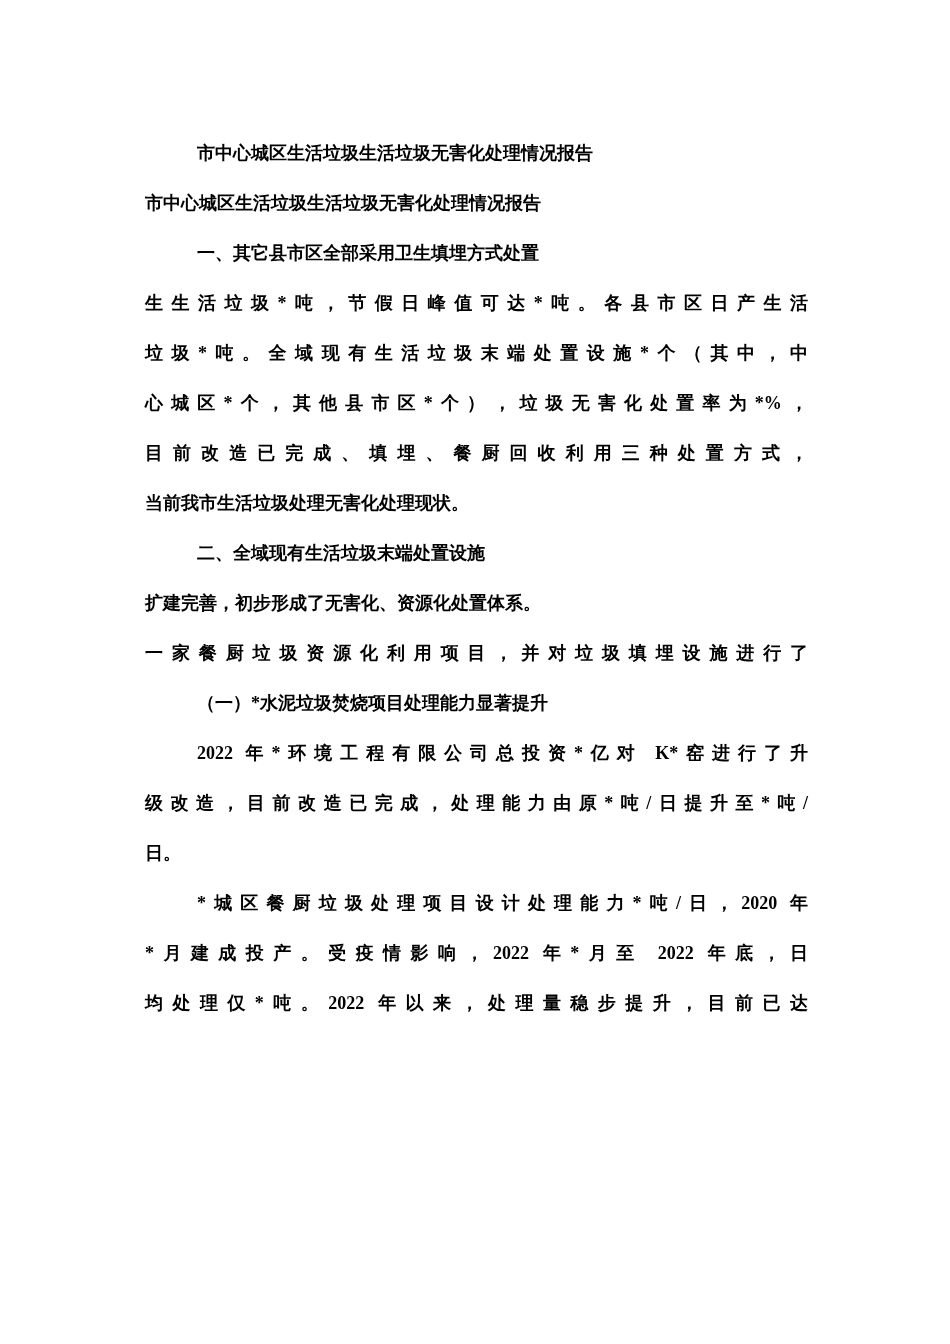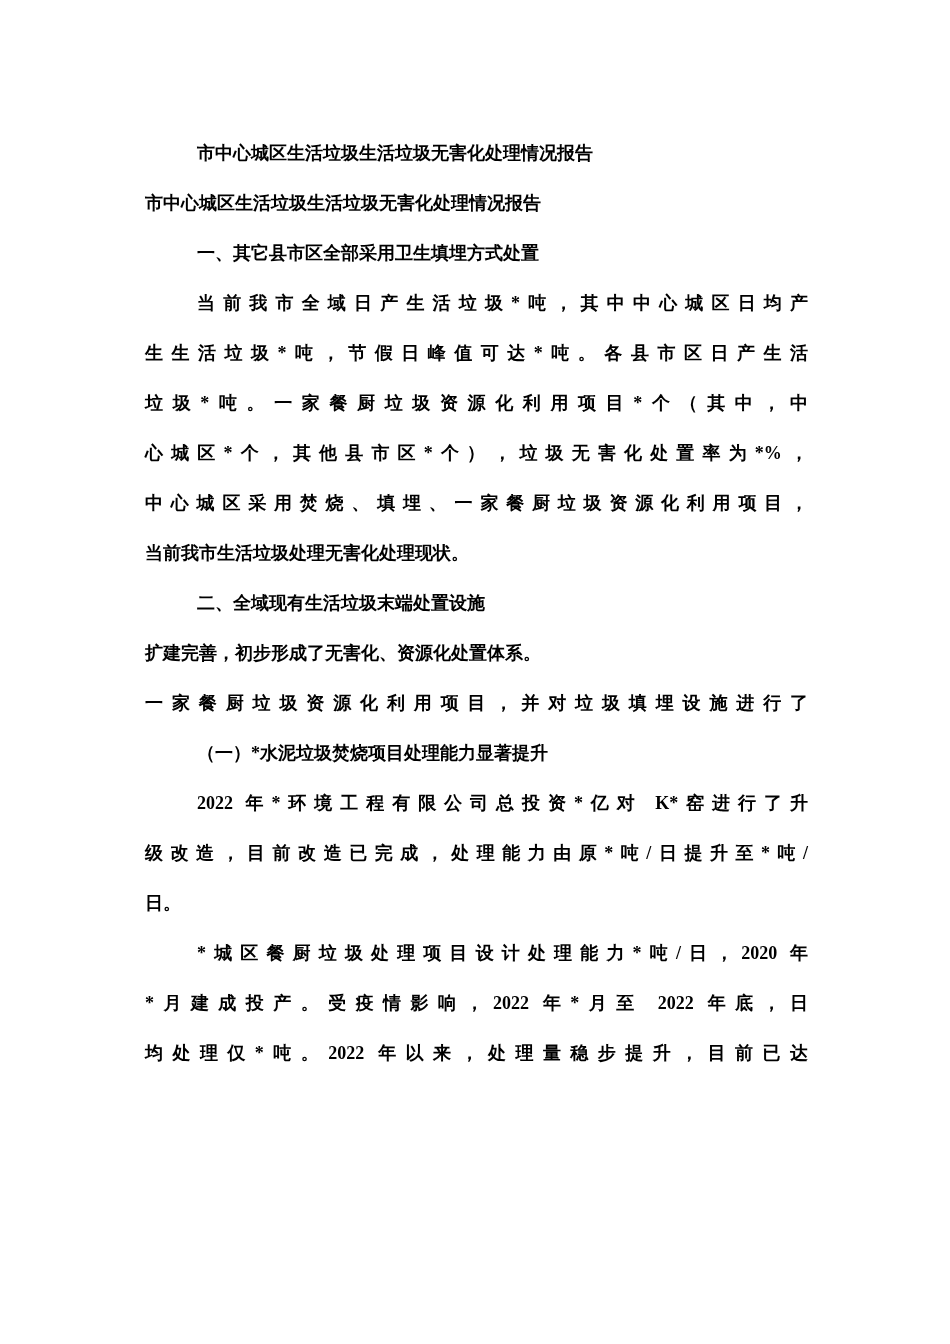--- a/index.html
+++ b/index.html
@@ -48,25 +48,24 @@
     <div class="paragraph">
       <div class="line indent">市中心城区生活垃圾生活垃圾无害化处理情况报告</div>
     </div>
     <div class="paragraph">
       <div class="line">市中心城区生活垃圾生活垃圾无害化处理情况报告</div>
     </div>
     <div class="paragraph">
       <div class="line indent">一、其它县市区全部采用卫生填埋方式处置</div>
     </div>
     <div class="paragraph">
-      <div class="line indent jl">当前我市全域日产生活垃圾*吨，其中中心城区日均产</div>
       <div class="line jl">生生活垃圾*吨，节假日峰值可达*吨。各县市区日产生活</div>
-      <div class="line jl">垃圾*吨。一家餐厨垃圾资源化利用项目*个（其中，中</div>
+      <div class="line jl">垃圾*吨。全域现有生活垃圾末端处置设施*个（其中，中</div>
       <div class="line jl">心城区*个，其他县市区*个），垃圾无害化处置率为*%，</div>
-      <div class="line jl">中心城区采用焚烧、填埋、一家餐厨垃圾资源化利用项目，</div>
+      <div class="line jl">目前改造已完成、填埋、餐厨回收利用三种处置方式，</div>
       <div class="line">当前我市生活垃圾处理无害化处理现状。</div>
     </div>
     <div class="paragraph">
       <div class="line indent">二、全域现有生活垃圾末端处置设施</div>
     </div>
     <div class="paragraph">
       <div class="line">扩建完善，初步形成了无害化、资源化处置体系。</div>
       <div class="line jl">一家餐厨垃圾资源化利用项目，并对垃圾填埋设施进行了</div>
     </div>
     <div class="paragraph">

